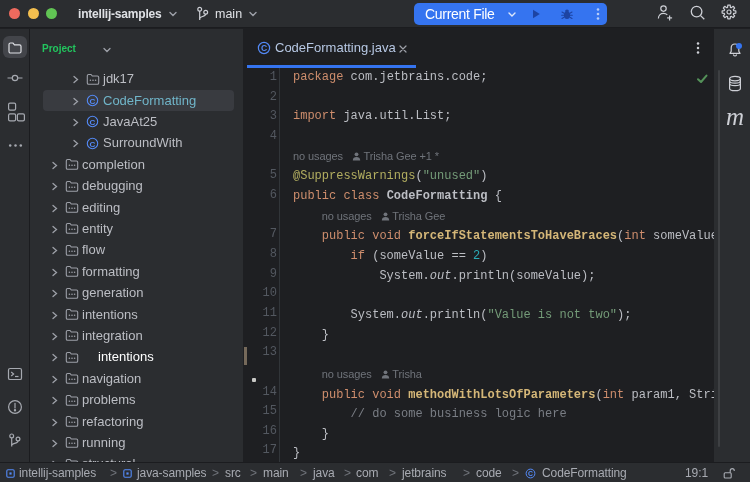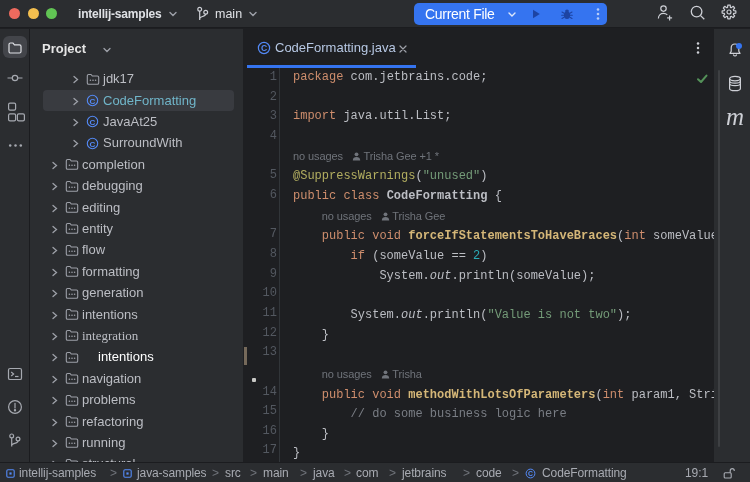--- a/index.html
+++ b/index.html
@@ -12,21 +12,21 @@
   #titlebar .ttext{color:#DFE1E5;font-size:12px;font-weight:700;letter-spacing:-0.2px;line-height:28px;}
   #titlebar .mtext{color:#DFE1E5;font-size:12.5px;font-weight:400;line-height:28px;}
   
   #runpill{left:390px;top:3px;width:193px;height:22px;background:#3574F0;border-radius:5px;color:#FFFFFF;margin-left:24px;}
   #runpill .rtext{font-size:14px;font-weight:400;letter-spacing:-0.3px;line-height:22px;left:11px;top:0;color:#fff;}
   
   #leftstrip{left:0;top:29px;width:30px;height:433px;background:#2B2D30;border-right:1px solid #1B1C1F;}
   #lsactive{left:3px;top:7px;width:24px;height:22px;border-radius:6px;background:#43454A;}
   
   #project{left:30px;top:29px;width:213px;height:433px;background:#2B2D30;overflow:hidden;}
-  #ptitle{left:12px;top:10px;font-size:13px;font-weight:700;color:#e5e5e5;line-height:20px;}
+  #ptitle{left:12px;top:10px;font-size:10px;font-weight:700;color:#22c55e;line-height:20px;}
   .trow{position:absolute;left:0;width:213px;height:21.4px;font-size:13px;color:#BCBEC4;}
   .trow .lbl{position:absolute;top:2.5px;line-height:16px;}
   .trow svg{position:absolute;}
   .sel{left:13px;width:191px;background:#393B40;border-radius:4px;height:21.4px;}
   
   #tabbar{left:243px;top:29px;width:471px;height:39px;background:#1E1F22;}
   #tab1{left:4px;top:0;width:169px;height:36px;}
   #tabunderline{left:4px;top:36px;width:169px;height:3px;background:#3574F0;}
   #tabname{left:32px;top:11px;font-size:13px;color:#B7C8E4;}
   
@@ -341,21 +341,21 @@
             <path d="M3 1.5 L6.5 4.5 L3 7.5" stroke="#9DA0A8" stroke-width="1.3" fill="none" stroke-linecap="round"></path>
           </svg>
           <svg style="left:35px;top:4px;" width="14" height="13" viewBox="0 0 14 13">
             <path d="M1.3 2.8 C1.3 2.1 1.9 1.5 2.6 1.5 H5 L6.3 3 H11.4 C12.1 3 12.7 3.6 12.7 4.3 V10 C12.7 10.7 12.1 11.3 11.4 11.3 H2.6 C1.9 11.3 1.3 10.7 1.3 10 Z" stroke="#9DA0A8" stroke-width="1.1" fill="none"></path>
             <g fill="#9DA0A8">
               <circle cx="4.4" cy="7.2" r="0.8"></circle>
               <circle cx="7" cy="7.2" r="0.8"></circle>
               <circle cx="9.6" cy="7.2" r="0.8"></circle>
             </g>
           </svg>
-          <span class="lbl" style="left:52px;color:#BCBEC4;font-family:Liberation Serif, serif;">integration</span>
+          <span class="lbl" style="left:52px;color:#BCBEC4;">integration</span>
         </div>
         <div class="trow" style="top:317.8px;">
           <svg style="left:20px;top:6.5px;" width="9" height="9" viewBox="0 0 9 9">
             <path d="M3 1.5 L6.5 4.5 L3 7.5" stroke="#9DA0A8" stroke-width="1.3" fill="none" stroke-linecap="round"></path>
           </svg>
           <svg style="left:35px;top:4px;" width="14" height="13" viewBox="0 0 14 13">
             <path d="M1.3 2.8 C1.3 2.1 1.9 1.5 2.6 1.5 H5 L6.3 3 H11.4 C12.1 3 12.7 3.6 12.7 4.3 V10 C12.7 10.7 12.1 11.3 11.4 11.3 H2.6 C1.9 11.3 1.3 10.7 1.3 10 Z" stroke="#9DA0A8" stroke-width="1.1" fill="none"></path>
             <g fill="#9DA0A8">
               <circle cx="4.4" cy="7.2" r="0.8"></circle>
               <circle cx="7" cy="7.2" r="0.8"></circle>

